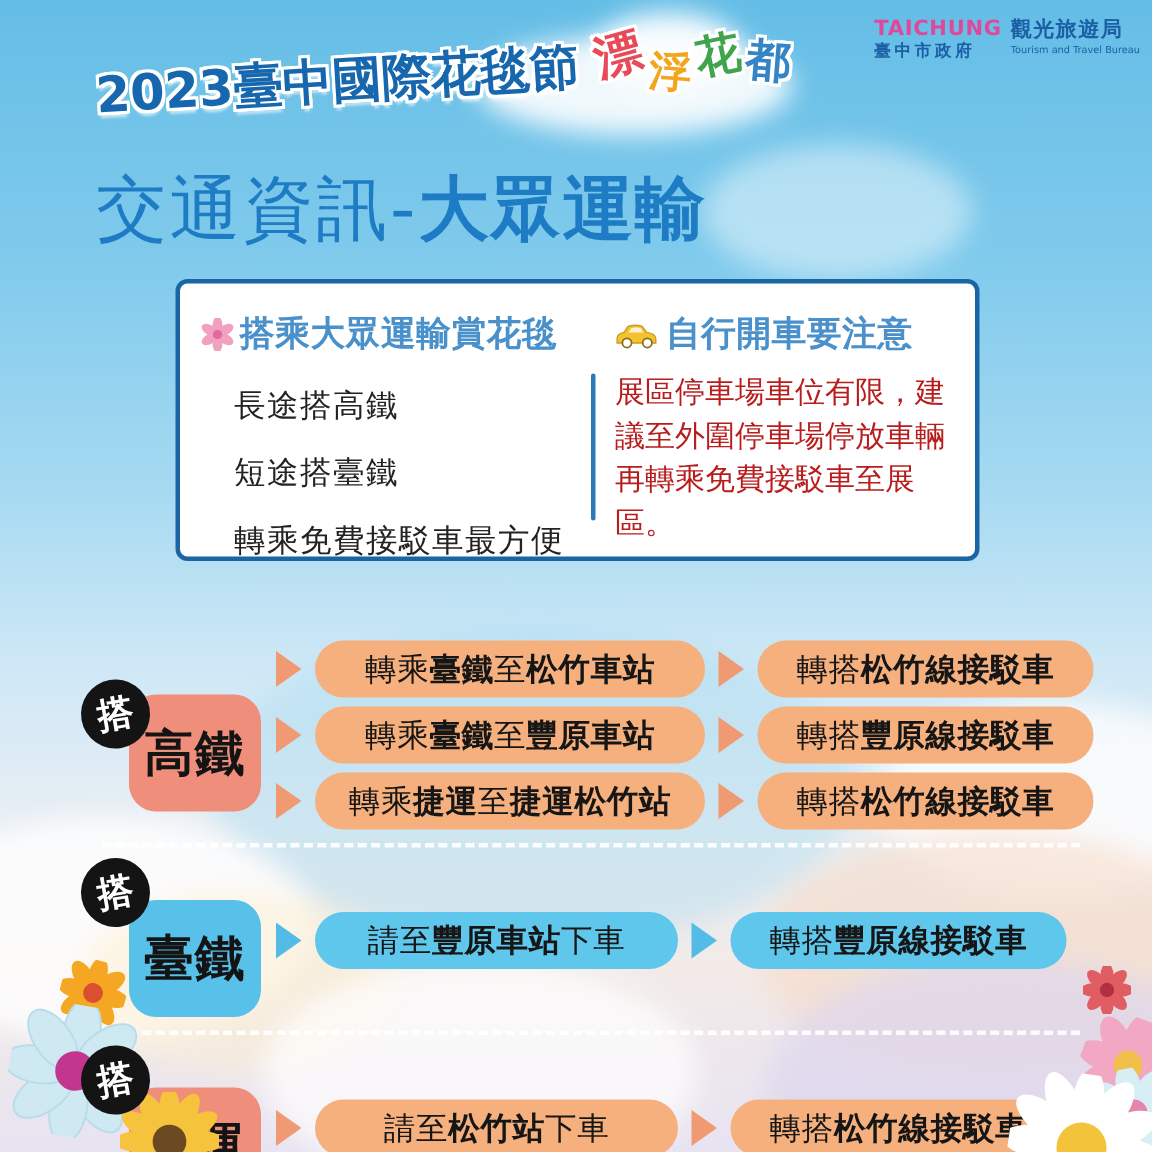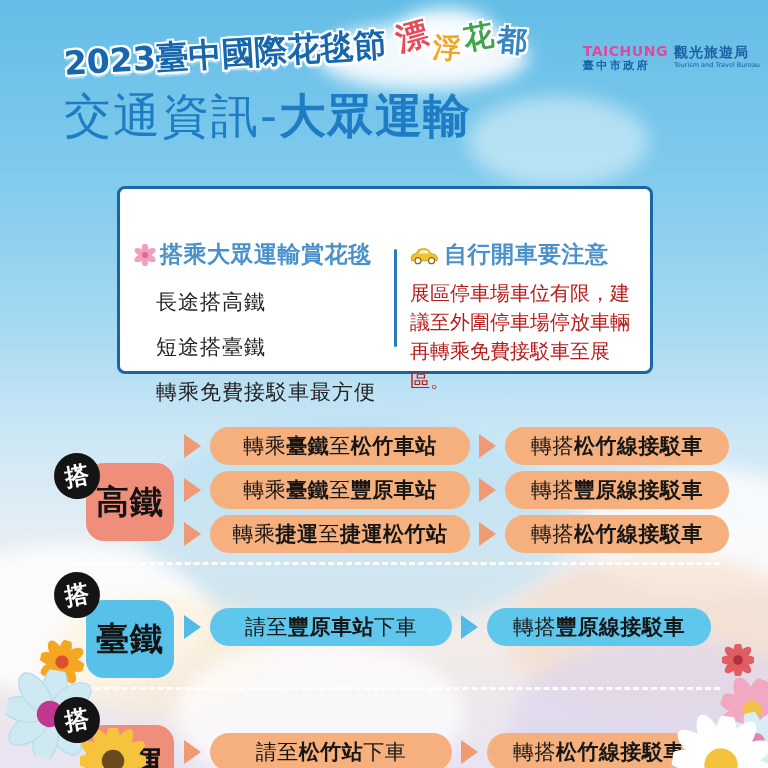--- a/index.html
+++ b/index.html
@@ -42,31 +42,31 @@
   .fc3{transform:rotate(8deg) translateY(4px);font-size:30px;}
 
   
   .logo{position:absolute;right:8px;top:12px;display:flex;gap:6px;align-items:flex-start;}
   .logo-en{color:#e0489a;font-weight:800;font-size:14px;letter-spacing:.5px;line-height:15px;}
   .logo-gov{color:#1b5fa5;font-weight:800;font-size:11px;letter-spacing:2.5px;line-height:13px;}
   .logo-bureau{color:#1b5fa5;font-weight:800;font-size:14px;line-height:17px;letter-spacing:1px;}
   .logo-bureau-en{color:#1b5fa5;font-size:6.5px;line-height:9px;}
 
   
-  .page-title{position:absolute;left:64px;top:85px;margin:0;white-space:nowrap;color:var(--title-blue);}
+  .page-title{position:absolute;left:64px;top:108px;margin:0;white-space:nowrap;color:var(--title-blue);}
   .pt-reg{font-size:47px;font-weight:500;letter-spacing:2px;}
   .pt-bold{font-size:47px;font-weight:900;letter-spacing:1px;}
 
   
   .info-card{
     position:absolute;left:117px;top:186px;width:536px;height:188px;box-sizing:border-box;
     background:#fff;border:3.5px solid var(--card-border);border-radius:8px;
     display:flex;padding:18px 12px 10px 14px;
   }
-  .card-col{display:flex;flex-direction:column;margin-top:32px;}
+  .card-col{display:flex;flex-direction:column;}
   .col-left{width:276px;}
   .col-right{flex:1;padding-left:13px;}
   .card-heading{display:flex;align-items:center;gap:4px;color:var(--card-heading);
     font-size:23px;font-weight:800;letter-spacing:.5px;white-space:nowrap;}
   .card-heading svg{flex:0 0 auto;}
   .card-list{list-style:none;margin:10px 0 0;padding:0 0 0 22px;font-size:21px;line-height:45px;color:#232323;letter-spacing:1px;}
   .card-text{margin:9px 0 0;font-size:20px;line-height:29px;color:#b91c1c;width:228px;letter-spacing:0;}
   .vdiv{width:3px;background:#2d7ab8;border-radius:2px;margin:42px 0 14px;}
 
   

